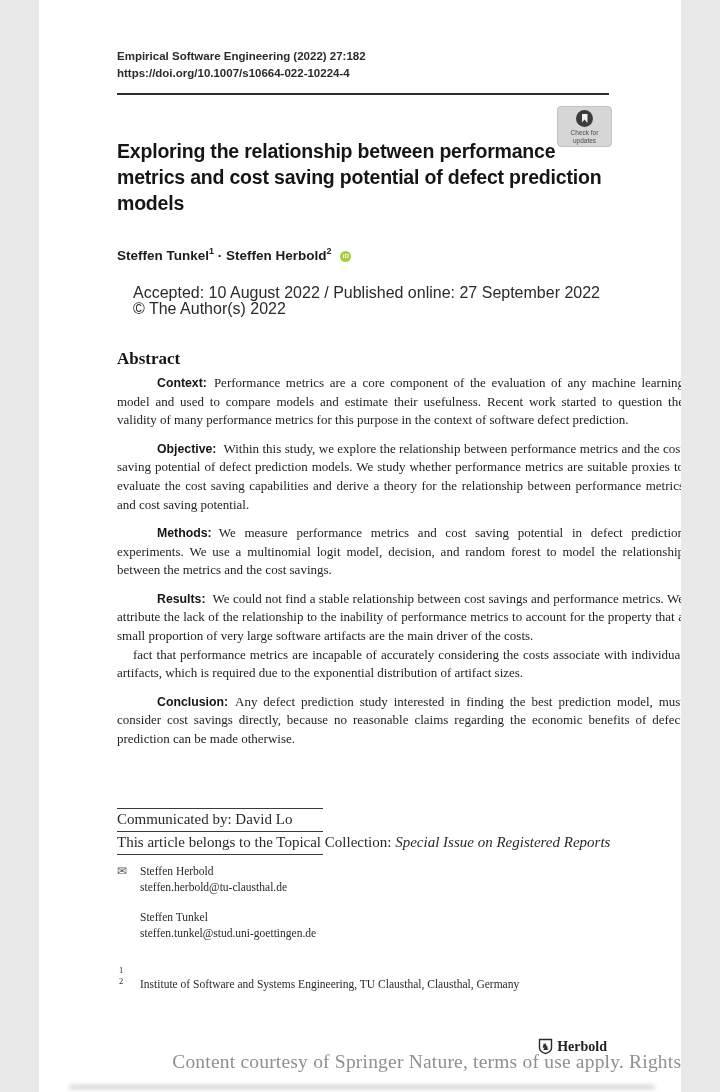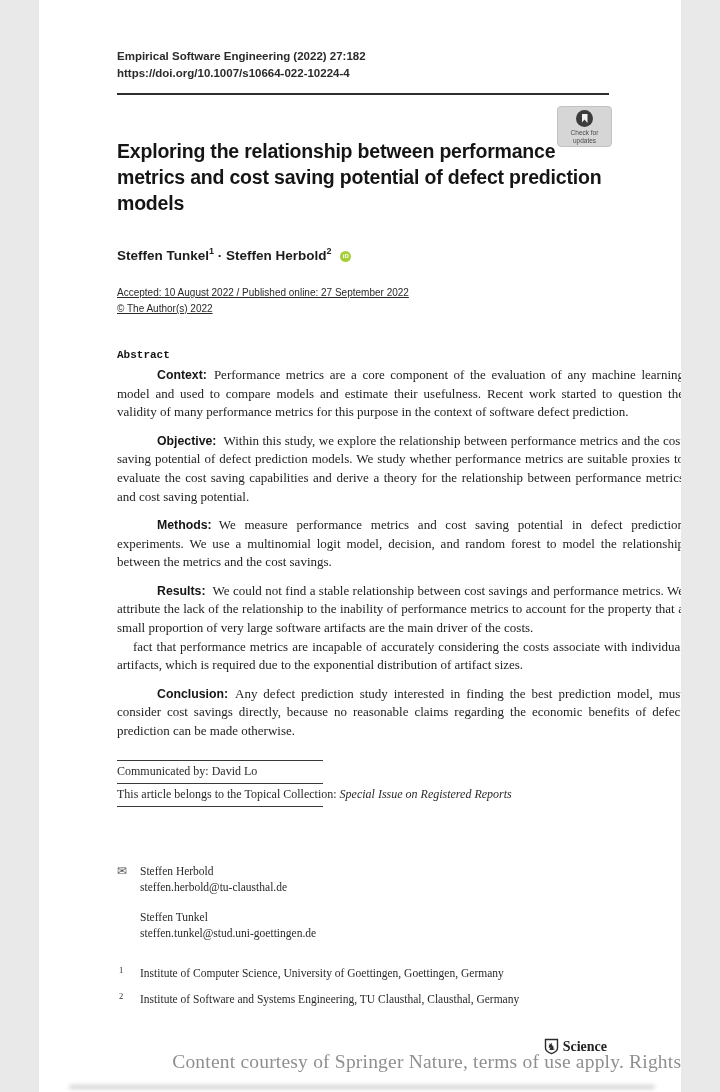--- a/index.html
+++ b/index.html
@@ -30,36 +30,36 @@
   .title-block { position:absolute; top:138px; left:78px; width:485px;
     font-family:"Liberation Sans", sans-serif; font-weight:bold; font-size:19.5px;
     line-height:26px; color:#151515; letter-spacing:-0.2px; }
   .authors-block { position:absolute; top:246px; left:78px;
     font-family:"Liberation Sans", sans-serif; font-weight:bold; font-size:13.5px; color:#1c1c1c; }
   .authors-block sup { font-size:9px; vertical-align:6px; }
   .orcid { display:inline-block; width:11px; height:11px; border-radius:50%;
     background:#a6ce39; color:#fff; font-family:"Liberation Sans", sans-serif;
     font-size:6px; font-weight:bold; text-align:center; line-height:11px;
     vertical-align:2px; margin-left:5px; cursor:pointer; }
-  .dates-block { position:absolute; top:285px; left:78px;
-    font-family:"Liberation Sans", sans-serif; font-size:10px; line-height:16px; color:#2a2a2a;text-decoration:underline; }
+  .dates-block { position:absolute; top:285px; left:94px;
+    font-family:"Liberation Sans", sans-serif; font-size:16px; line-height:16px; color:#2a2a2a; }
 
   
   .abstract-block { position:absolute; top:349px; left:78px; width:567px; }
-  .abstract-heading { font-family:Liberation Mono, monospace; font-weight:bold;
-    font-size:11px; color:#151515; margin-bottom:5px; }
+  .abstract-heading { font-family:Liberation Serif, serif; font-weight:bold;
+    font-size:17px; color:#151515; margin-bottom:5px; }
   .abs-para { font-size:13px; line-height:18.7px; text-align:justify; margin-bottom:9.5px; }
   .abs-para .para-label { font-family:"Liberation Sans", sans-serif; font-weight:bold;
     font-size:12.3px; color:#151515; margin-right:7px;margin-left:40px; }
   .abs-cont { font-size:13px; line-height:18.7px; text-align:justify;
     text-indent:16px; margin-top:-9.5px; margin-bottom:9.5px; }
 
   
-  .footnote-block { position:absolute; top:760px; left:78px; width:567px;
-    font-size:12px; line-height:13px; color:#2a2a2a; }
+  .footnote-block { position:absolute; top:808px; left:78px; width:567px;
+    font-size:15px; line-height:13px; color:#2a2a2a; }
   .fn-rule { width:206px; border-top:1.5px solid #3a3a3a; }
   .fn-line { padding:4px 0 5px 0; }
   .italic { font-style:italic;margin-top:44px; }
 
   
   .contacts-block { position:absolute; top:863px; left:78px; font-size:11.5px;
     line-height:16px; color:#2a2a2a; }
   .contact { position:relative; padding-left:23px; margin-bottom:14px; }
   .envelope { position:absolute; left:0; top:0; font-size:12px; color:#555; }
 
@@ -157,33 +157,32 @@
     </div>
     <div class="contact">
       <div>Steffen Tunkel</div>
       <div>steffen.tunkel@stud.uni-goettingen.de</div>
     </div>
   </div>
 
   <div class="affiliations-block">
     <div class="aff">
       <span class="aff-ref">1</span>
-      <span>Institute of Computer Science, University of Goettingen, Goettingen, Germany</span>
     </div>
     <div class="aff">
       <span class="aff-ref">2</span>
       <span>Institute of Software and Systems Engineering, TU Clausthal, Clausthal, Germany</span>
     </div>
   </div>
 
   <div class="springer-block">
     <svg width="15" height="17" viewBox="0 0 15 17">
       <path d="M1.5 1.5 h12 v8.5 c0 3.6 -6 5.6 -6 5.6 s-6 -2 -6 -5.6 z" fill="none" stroke="#2a2a2a" stroke-width="1.4"></path>
       <text x="7.5" y="11.5" font-size="10" text-anchor="middle" fill="#2a2a2a">♞</text>
     </svg>
-    <span class="springer-word">Science</span>
+    <span class="springer-word">Herbold</span>
   </div>
 
   <div class="watermark">Content courtesy of Springer Nature, terms of use apply. Rights reserved.</div>
 
   <div class="bottom-smear"></div>
 
 </div>
 
 </body></html>

